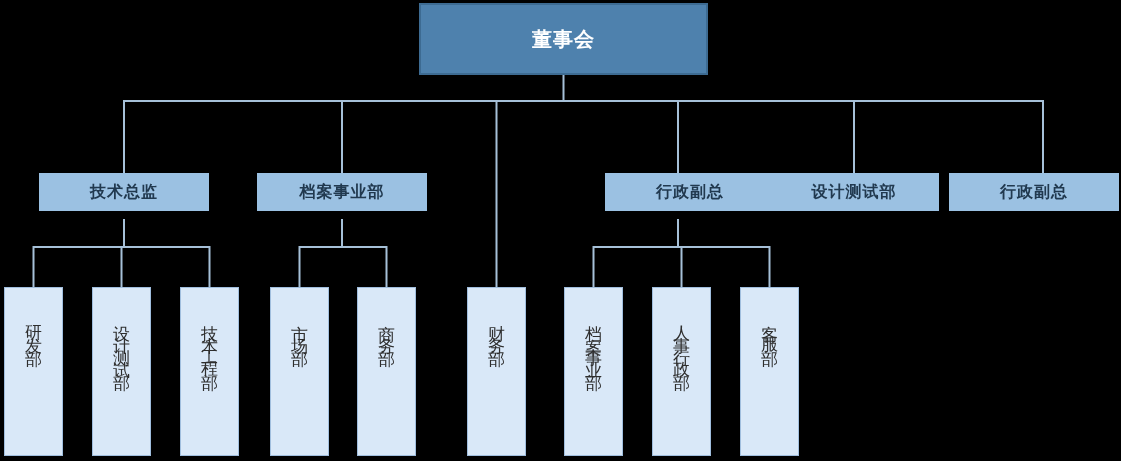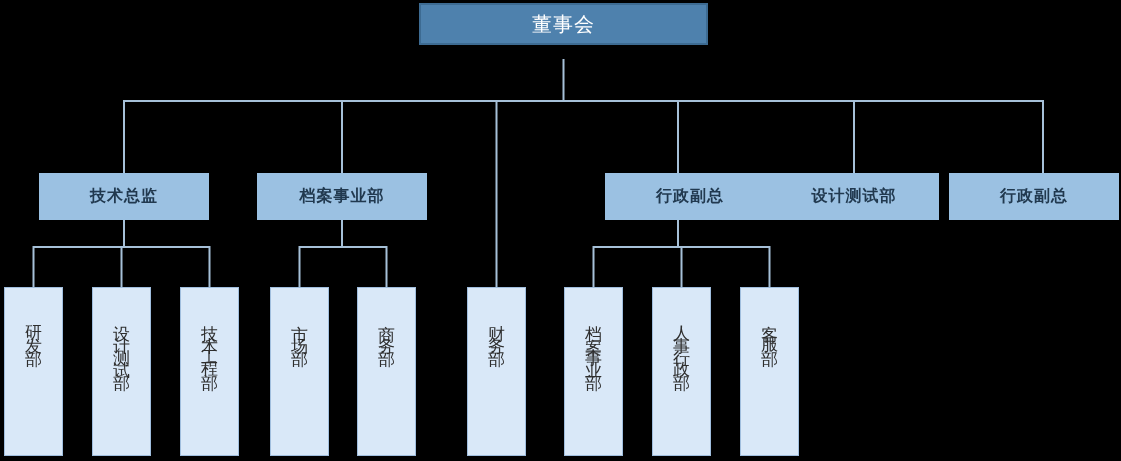--- a/index.html
+++ b/index.html
@@ -30,30 +30,30 @@
     fill: none;
   }
   .node {
     position: absolute;
     box-sizing: border-box;
     display: flex;
     align-items: center;
     justify-content: center;
   }
   .node-root {
-    left: 419px; top: 3px; width: 289px; height: 42px;
+    left: 419px; top: 3px; width: 289px; height: 72px;
     background: #4e81ad;
     border: 2px solid #3d6b92;
     color: #ffffff;
-    font-weight: normal;
+    font-weight: bold;
     font-size: 20px;
     letter-spacing: 1px;
   }
   .node-l2 {
-    top: 173px; width: 170px; height: 47px;
+    top: 173px; width: 170px; height: 38px;
     background: #9bc1e2;
     color: #21394f;
     font-weight: bold;
     font-size: 16px;
     letter-spacing: 1px;
   }
   .node-l3 {
     top: 287px; width: 59px; height: 169px;
     background: #d9e8f8;
     border: 1px solid #a0bede;

